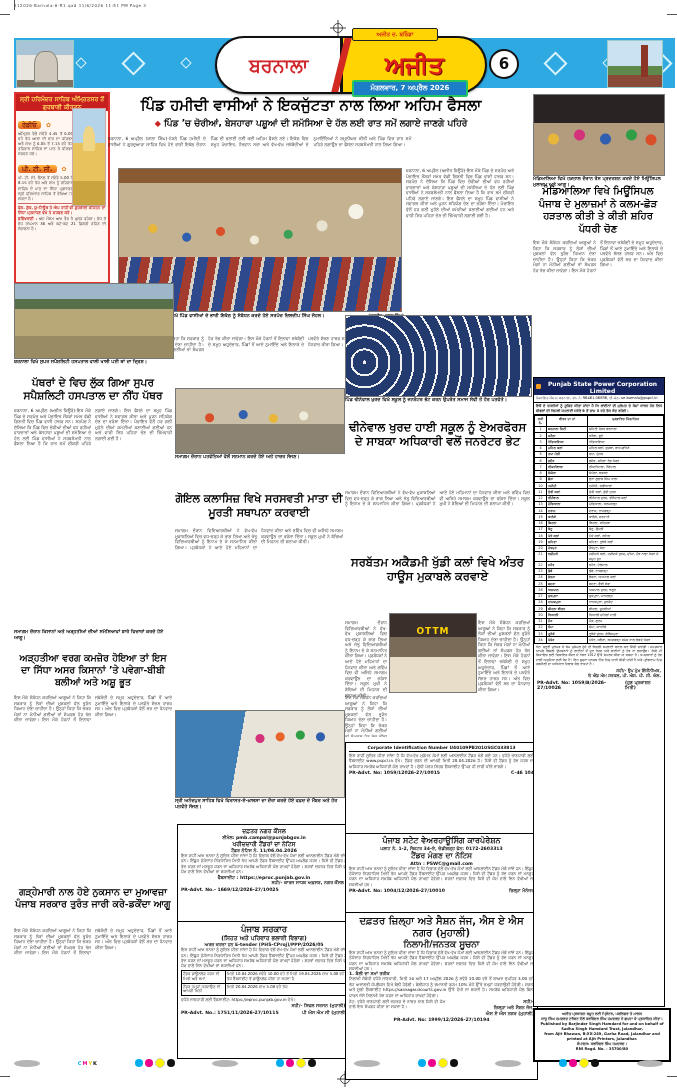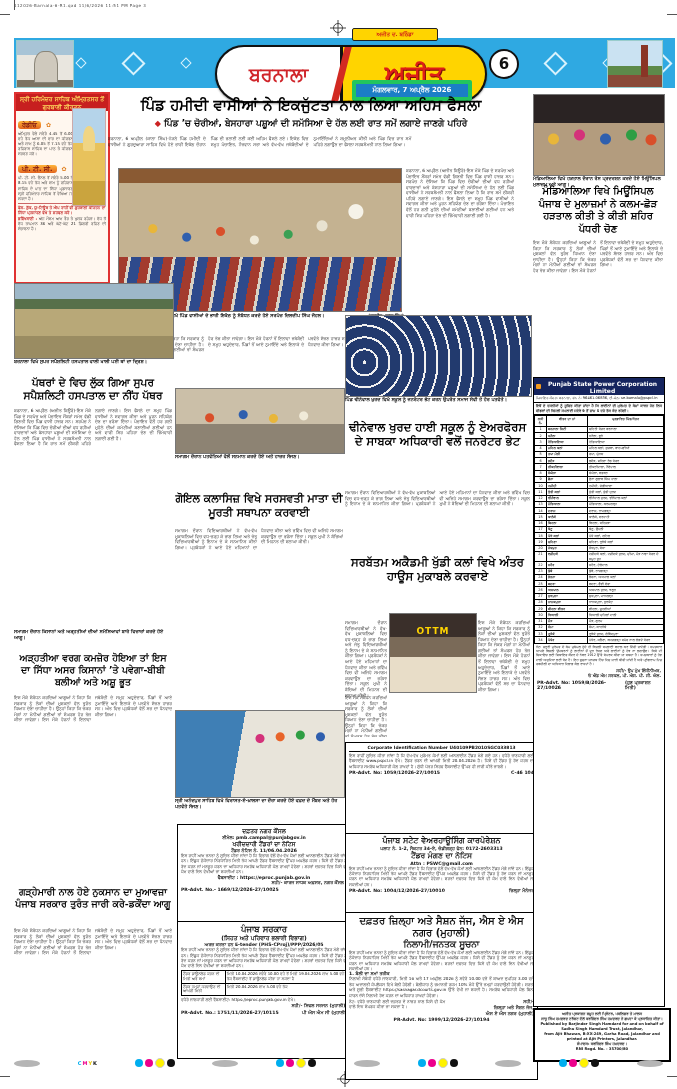--- a/index.html
+++ b/index.html
@@ -23,21 +23,21 @@
   .oval{position:absolute;background:#111;border-radius:30px;display:flex;overflow:hidden;
         border:2px solid #111;box-shadow:0 1px 2px rgba(0,0,0,.4)}
   .oval .left{background:#fff;display:flex;align-items:center;justify-content:center;flex:0 0 46%}
   .oval .slash{flex:0 0 7px;background:#d22a22;transform:skewX(-14deg);margin:0 -2px}
   .oval .right{background:#ffd400;display:flex;flex-direction:column;align-items:center;justify-content:center;flex:1}
   .t-city{font-size:19px;font-weight:bold;color:#d0252a;white-space:nowrap}
   .t-paper{font-size:24px;font-weight:bold;color:#e01f16;line-height:1;white-space:nowrap;
            text-shadow:1px 1px 0 #7a0c08}
   .ed-tab{position:absolute;background:#ffd400;border:1px solid #222;color:#d01818;
           font-size:5.5px;font-weight:bold;text-align:center;line-height:10px;border-radius:2px}
-  .date-strip{position:absolute;background:#1b7ec6;border:4px solid #22c55e;color:#fff;
+  .date-strip{position:absolute;background:#1b7ec6;border:2px solid #22c55e;color:#fff;
           font-size:7px;font-weight:bold;text-align:center;line-height:12px;border-radius:2px}
   .pg-circle{position:absolute;width:26px;height:26px;border-radius:50%;background:#fff;
           border:2.5px solid #111;display:flex;align-items:center;justify-content:center;
           font-size:15px;font-weight:bold}
   
   .hl{font-weight:bold;color:#000;text-align:center;line-height:1.25}
   .hl-lead{font-size:15px;white-space:nowrap}
   .sub{font-size:9px;font-weight:bold;text-align:center;color:#000}
   .sub .bullet{color:#c22;font-size:8px}
   .body{font-size:4.3px;line-height:1.3;text-align:justify;color:#161616;overflow:hidden}
@@ -168,21 +168,21 @@
     <span class="diam small"></span>
     <span class="diam"></span>
     <span class="diam small"></span>
     <span class="diam"></span>
     <span class="diam small"></span>
     <span class="diam"></span>
   </div>
   <div class="mast-img img-gate" style="left:16px;top:40px;width:56px;height:46px"></div>
   <div class="mast-img img-chimney" style="left:607px;top:40px;width:54px;height:46px"></div>
 
-  <div class="oval" style="left:215px;top:45px;width:268px;height:54px">
+  <div class="oval" style="left:215px;top:36px;width:268px;height:54px">
     <div class="left">
         <span class="t-city">ਬਰਨਾਲਾ</span>
       </div>
     <div class="slash"></div>
     <div class="right">
         <span class="t-paper">ਅਜੀਤ</span>
       </div>
   </div>
   <div class="ed-tab" style="left:352px;top:28px;width:84px;height:11px">ਅਜੀਤ ਦ. ਬਠਿੰਡਾ</div>
   <div class="date-strip" style="left:352px;top:80px;width:112px;height:13px">ਮੰਗਲਵਾਰ, 7 ਅਪ੍ਰੈਲ 2026</div>

